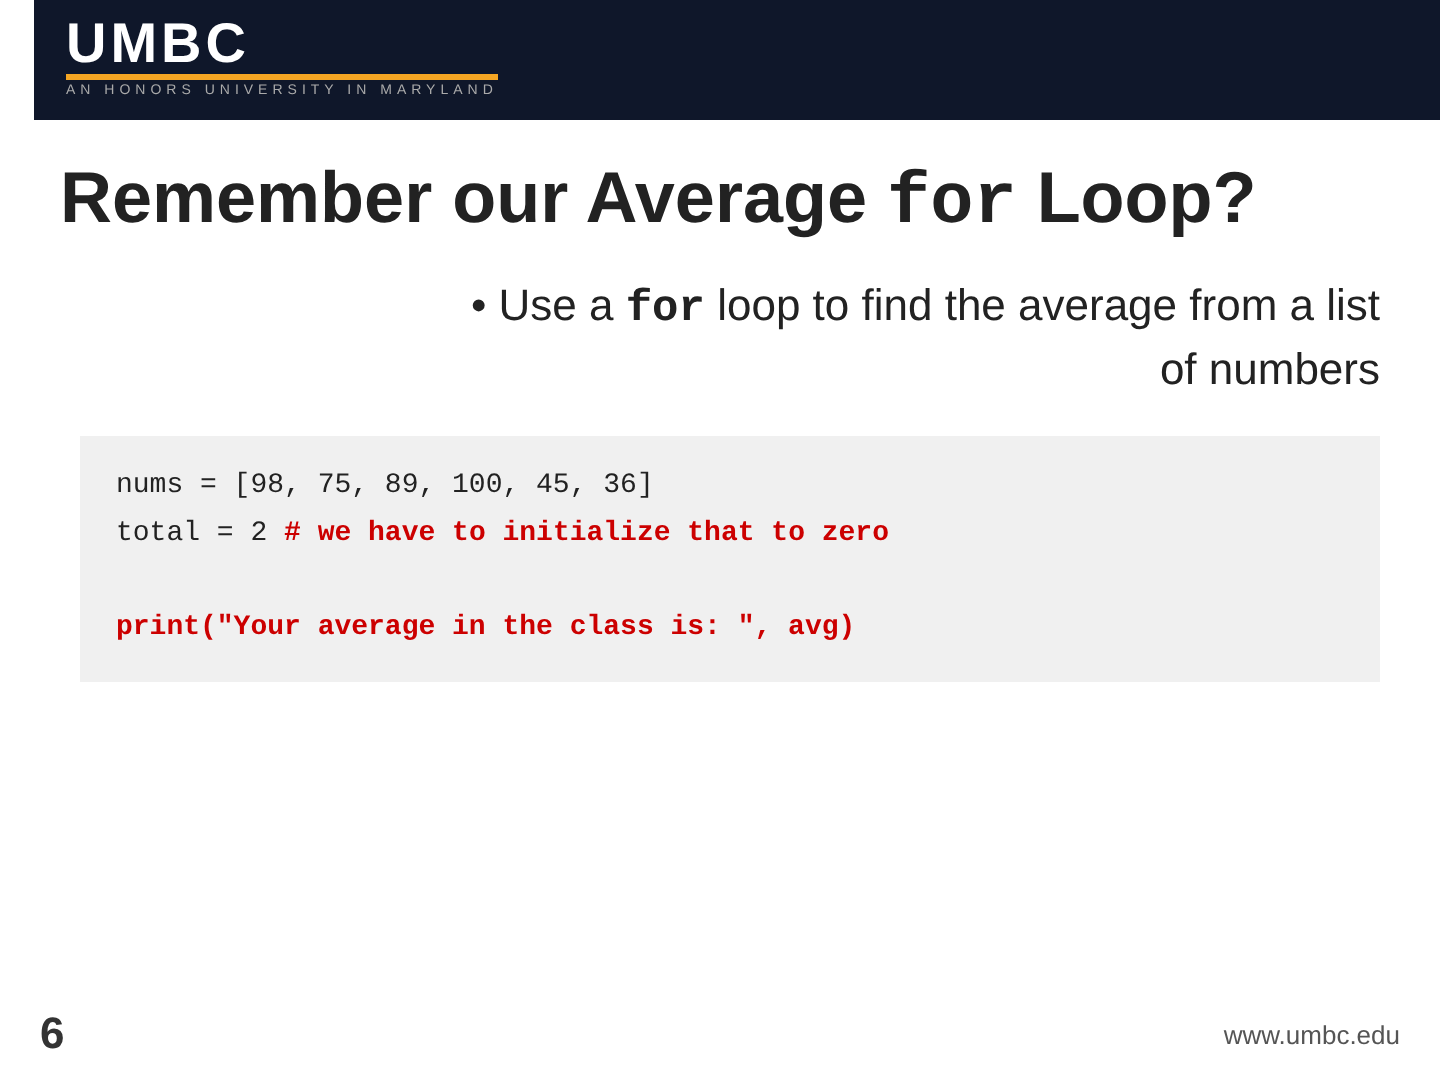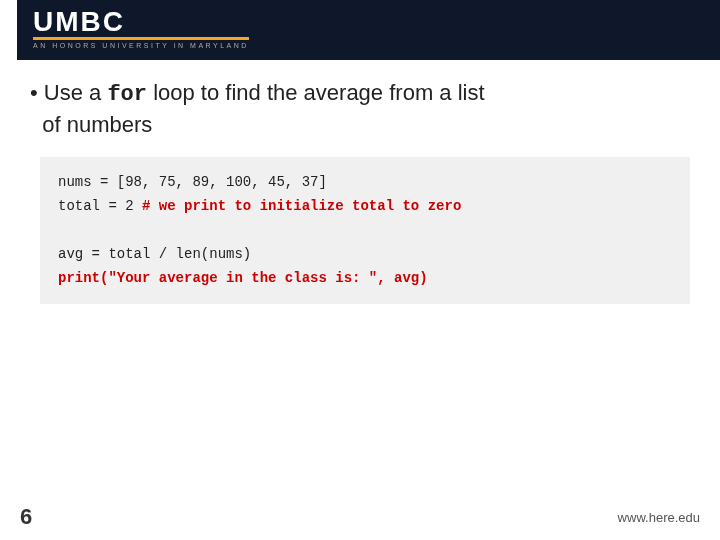--- a/index.html
+++ b/index.html
@@ -75,20 +75,21 @@
 
     
     #bullet-section {
       margin-bottom: 18px;
     }
 
     #bullet-text {
       font-size: 22px;
       color: #222222;
       line-height: 1.35;
+      text-align: right;
     }
 
     #bullet-text .mono {
       font-family: 'Courier New', Courier, monospace;
       font-weight: bold;
       font-size: 22px;
     }
 
     
     #code-block {
@@ -139,33 +140,35 @@
 <div id="header">
   <div id="logo-area">
     <span id="logo-text">UMBC</span>
     <div id="logo-underline"></div>
     <span id="logo-subtitle">AN HONORS UNIVERSITY IN MARYLAND</span>
   </div>
 </div>
 
 <div id="main">
 
+  <div id="title">
+    <span>Remember our Average </span><span class="mono">for</span><span>  Loop?</span>
+  </div>
 
   <div id="bullet-section">
     <p id="bullet-text">
       <span>• </span><span>Use a </span><span class="mono">for</span><span> loop to find the average from a list<br>&nbsp;&nbsp;of numbers</span>
     </p>
   </div>
 
   <div id="code-block">
-    <span class="code-line"><span>nums  = [98, 75, 89, 100, 45, 37]</span></span>
-    <span class="code-line"><span>total = 2</span><span class="code-comment">  # we print to initialize total to zero</span></span>
+    <span class="code-line"><span>nums  = [98, 75, 89, 100, 45, 36]</span></span>
+    <span class="code-line"><span>total = 2</span><span class="code-comment">  # we have to initialize that to zero</span></span>
     <span class="code-line">&nbsp;</span>
-    <span class="code-line">avg = total / len(nums)</span>
     <span class="code-line"><span class="code-comment">print("Your average in the class is: ", avg)</span></span>
   </div>
 
 </div>
 
 <div id="footer">
   <span id="slide-number">6</span>
-  <span id="footer-url">www.here.edu</span>
+  <span id="footer-url">www.umbc.edu</span>
 </div>
 
 </body></html>

